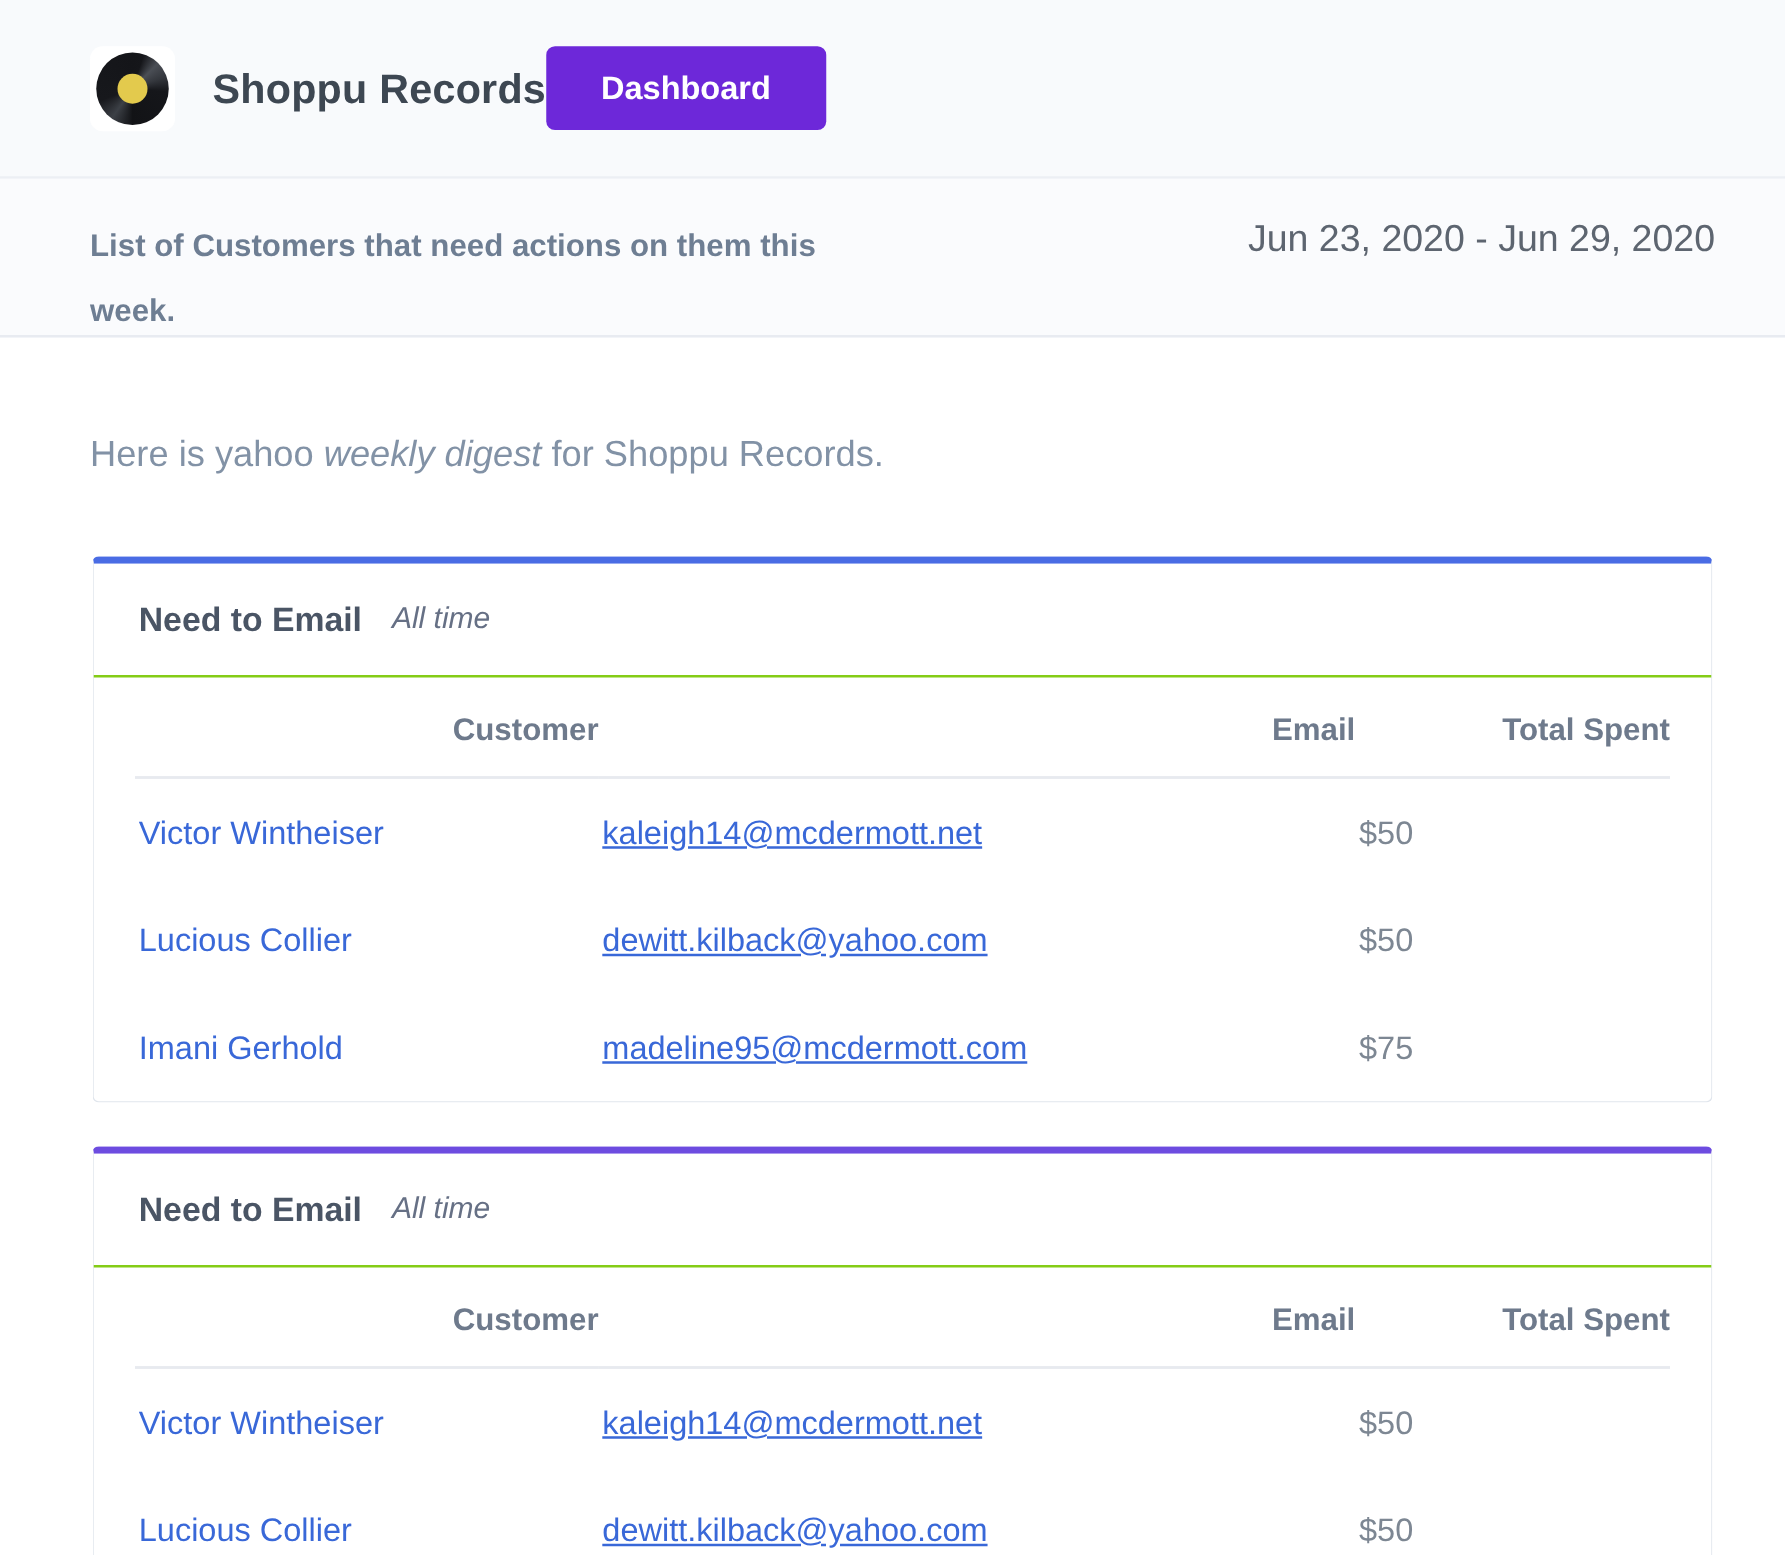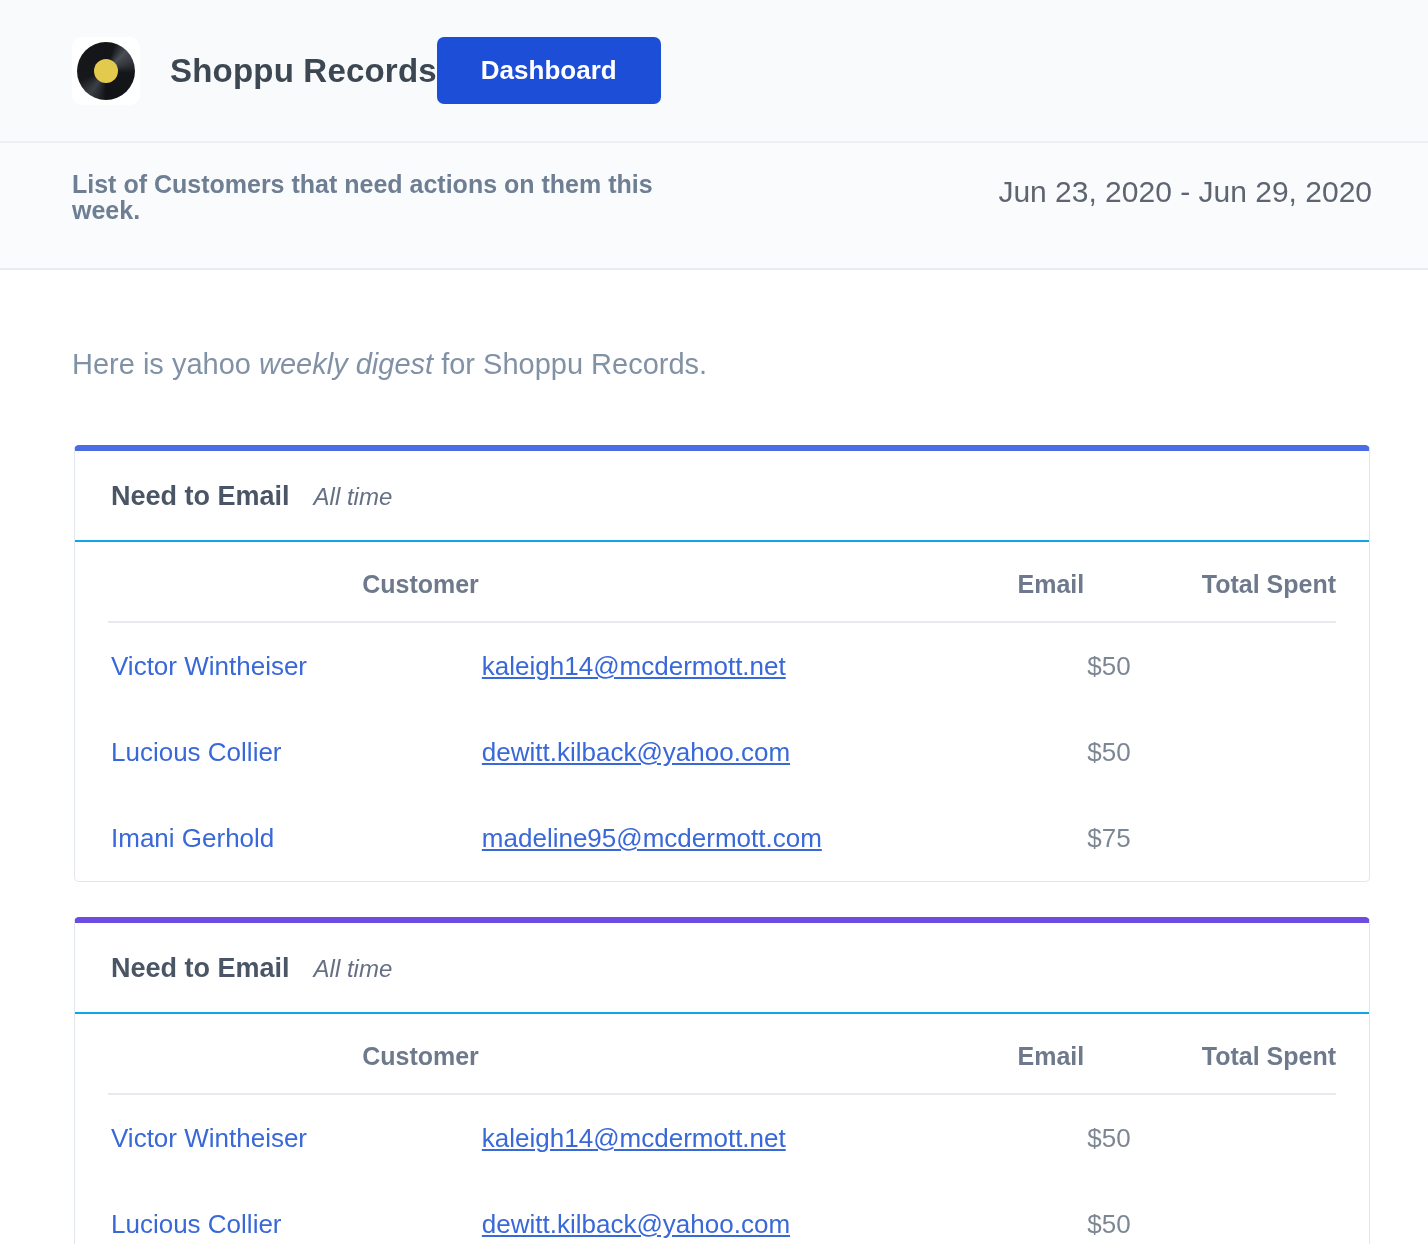--- a/index.html
+++ b/index.html
@@ -60,21 +60,21 @@
     background: #fafbfd;
     border-bottom: 2px solid #e8ebf1;
     display: flex;
     align-items: flex-start;
     justify-content: space-between;
     padding: 28px 56px 0 72px;
   }
   .desc {
     max-width: 640px;
     font-size: 25px; font-weight: 700;
-    line-height: 26px;
+    line-height: 52px;
     color: #6e7e93;
   }
   .daterange {
     font-size: 30px; font-weight: 400;
     color: #5d6570;
     padding-top: 4px;
     white-space: nowrap;
   }
 
   
@@ -90,24 +90,24 @@
   
   .card {
     background: #ffffff;
     border: 1px solid #e1e6ed;
     border-top: 6px solid #4a6ce4; 
     border-radius: 5px;
     margin-bottom: 35px;
   }
   .card-head {
     display: flex;
-    align-items: center;
+    align-items: flex-start;
     gap: 24px;
     padding: 30px 36px 28px 36px;
-    border-bottom: 2px solid #0ea5e9;
+    border-bottom: 2px solid #84cc16;
   }
   .card-title { font-size: 27px; font-weight: 700; color: #4a5565; }
   .card-period { font-size: 24px; font-style: italic; color: #667085; }
 
   .table-wrap { padding: 0 33px 0 33px; }
   table { width: 100%; border-collapse: collapse; table-layout: fixed; }
   col.c1 { width: 30.2%; }
   col.c2 { width: 49.3%; }
   col.c3 { width: 20.5%; }
   th {
@@ -127,21 +127,21 @@
 
 <div class="page">
 
   <header class="topbar">
     <div class="brand">
       <div class="logo">
         <div class="record"></div>
       </div>
       <h1 class="app-title">Shoppu Records</h1>
     </div>
-    <button class="dash-btn" style="background: #1d4ed8;">Dashboard</button>
+    <button class="dash-btn" style="background: #6d28d9;">Dashboard</button>
   </header>
 
   <section class="subheader">
     <p class="desc">List of Customers that need actions on them this week.</p>
     <p class="daterange">Jun 23, 2020 - Jun 29, 2020</p>
   </section>
 
   <main>
 
     <p class="intro"><span>Here is yahoo </span><em>weekly digest</em><span> for Shoppu Records.</span></p>

